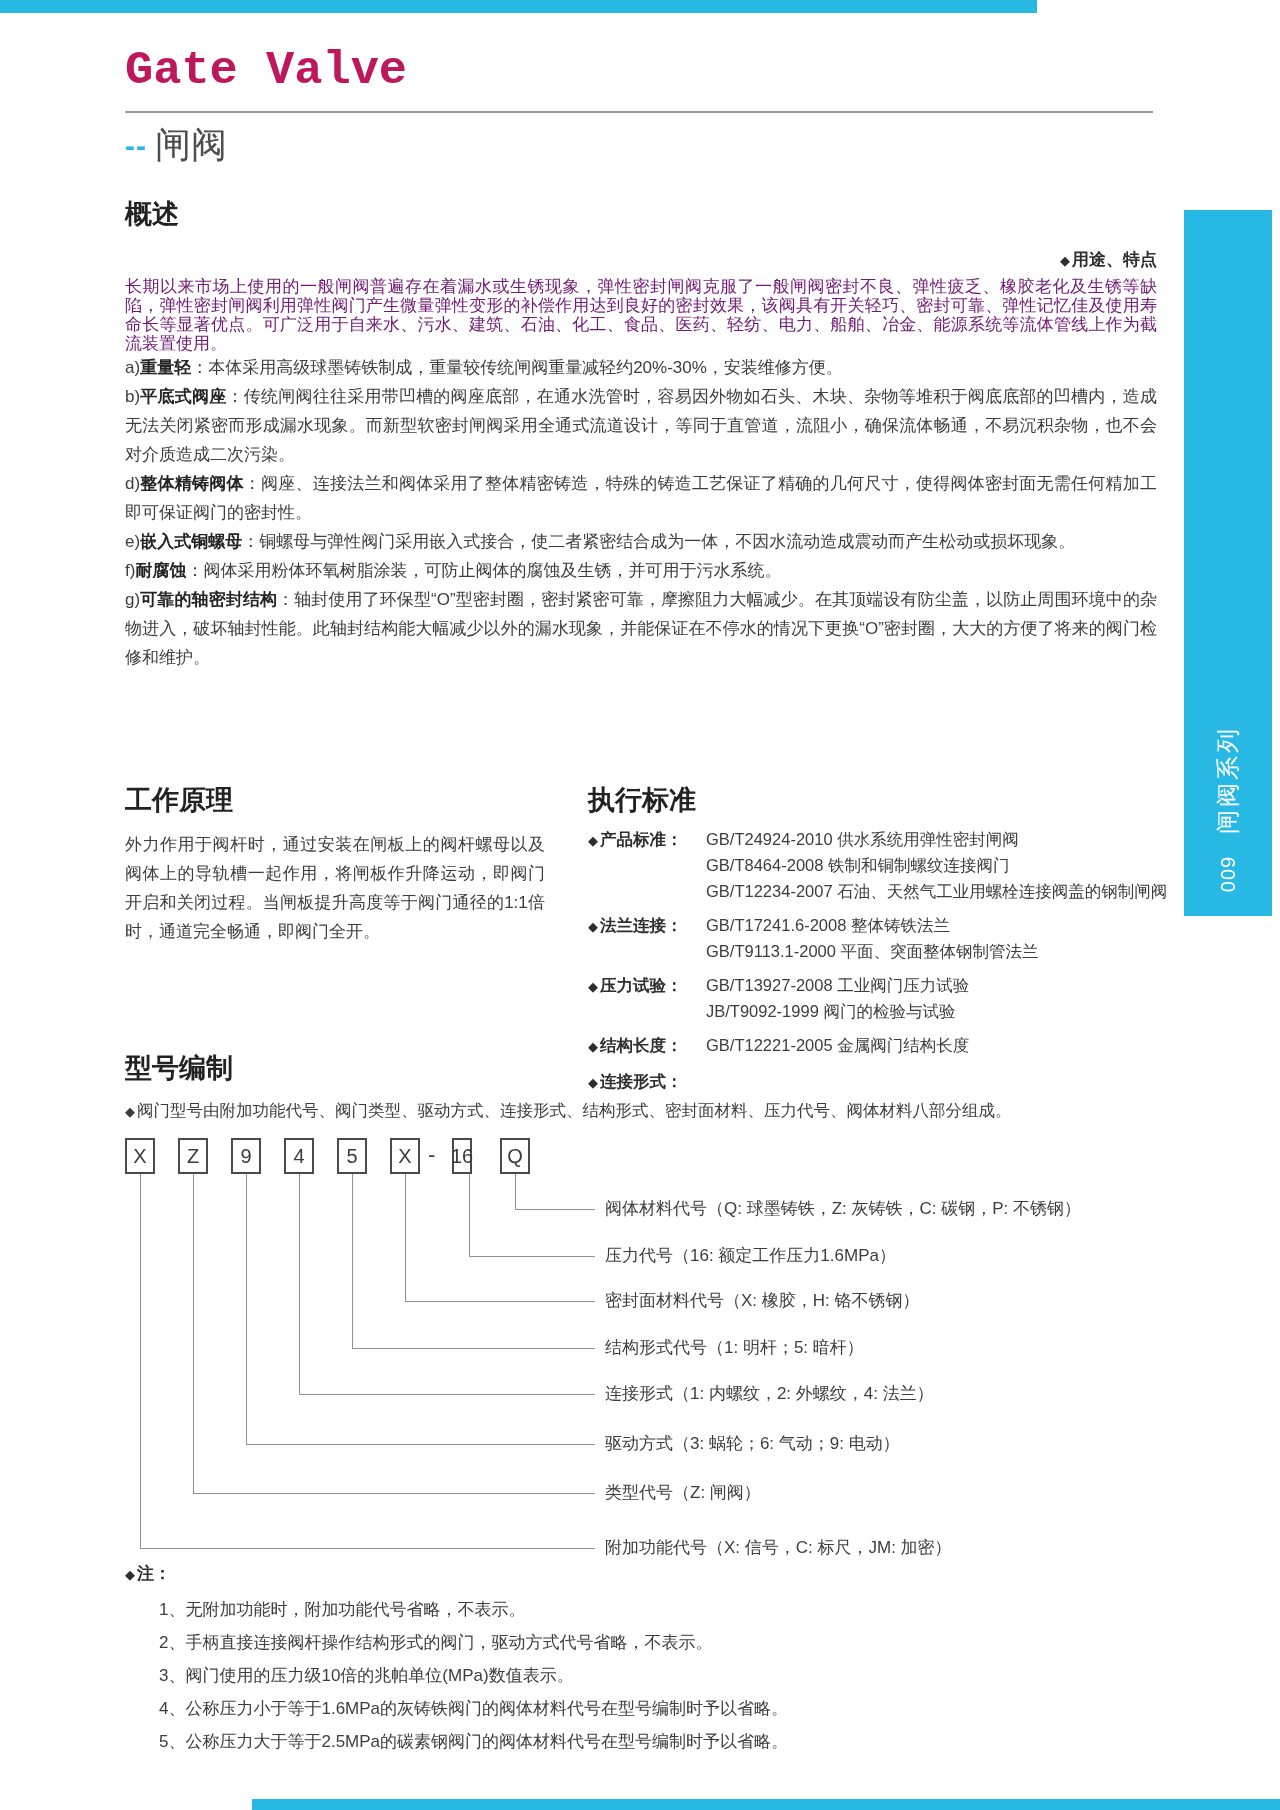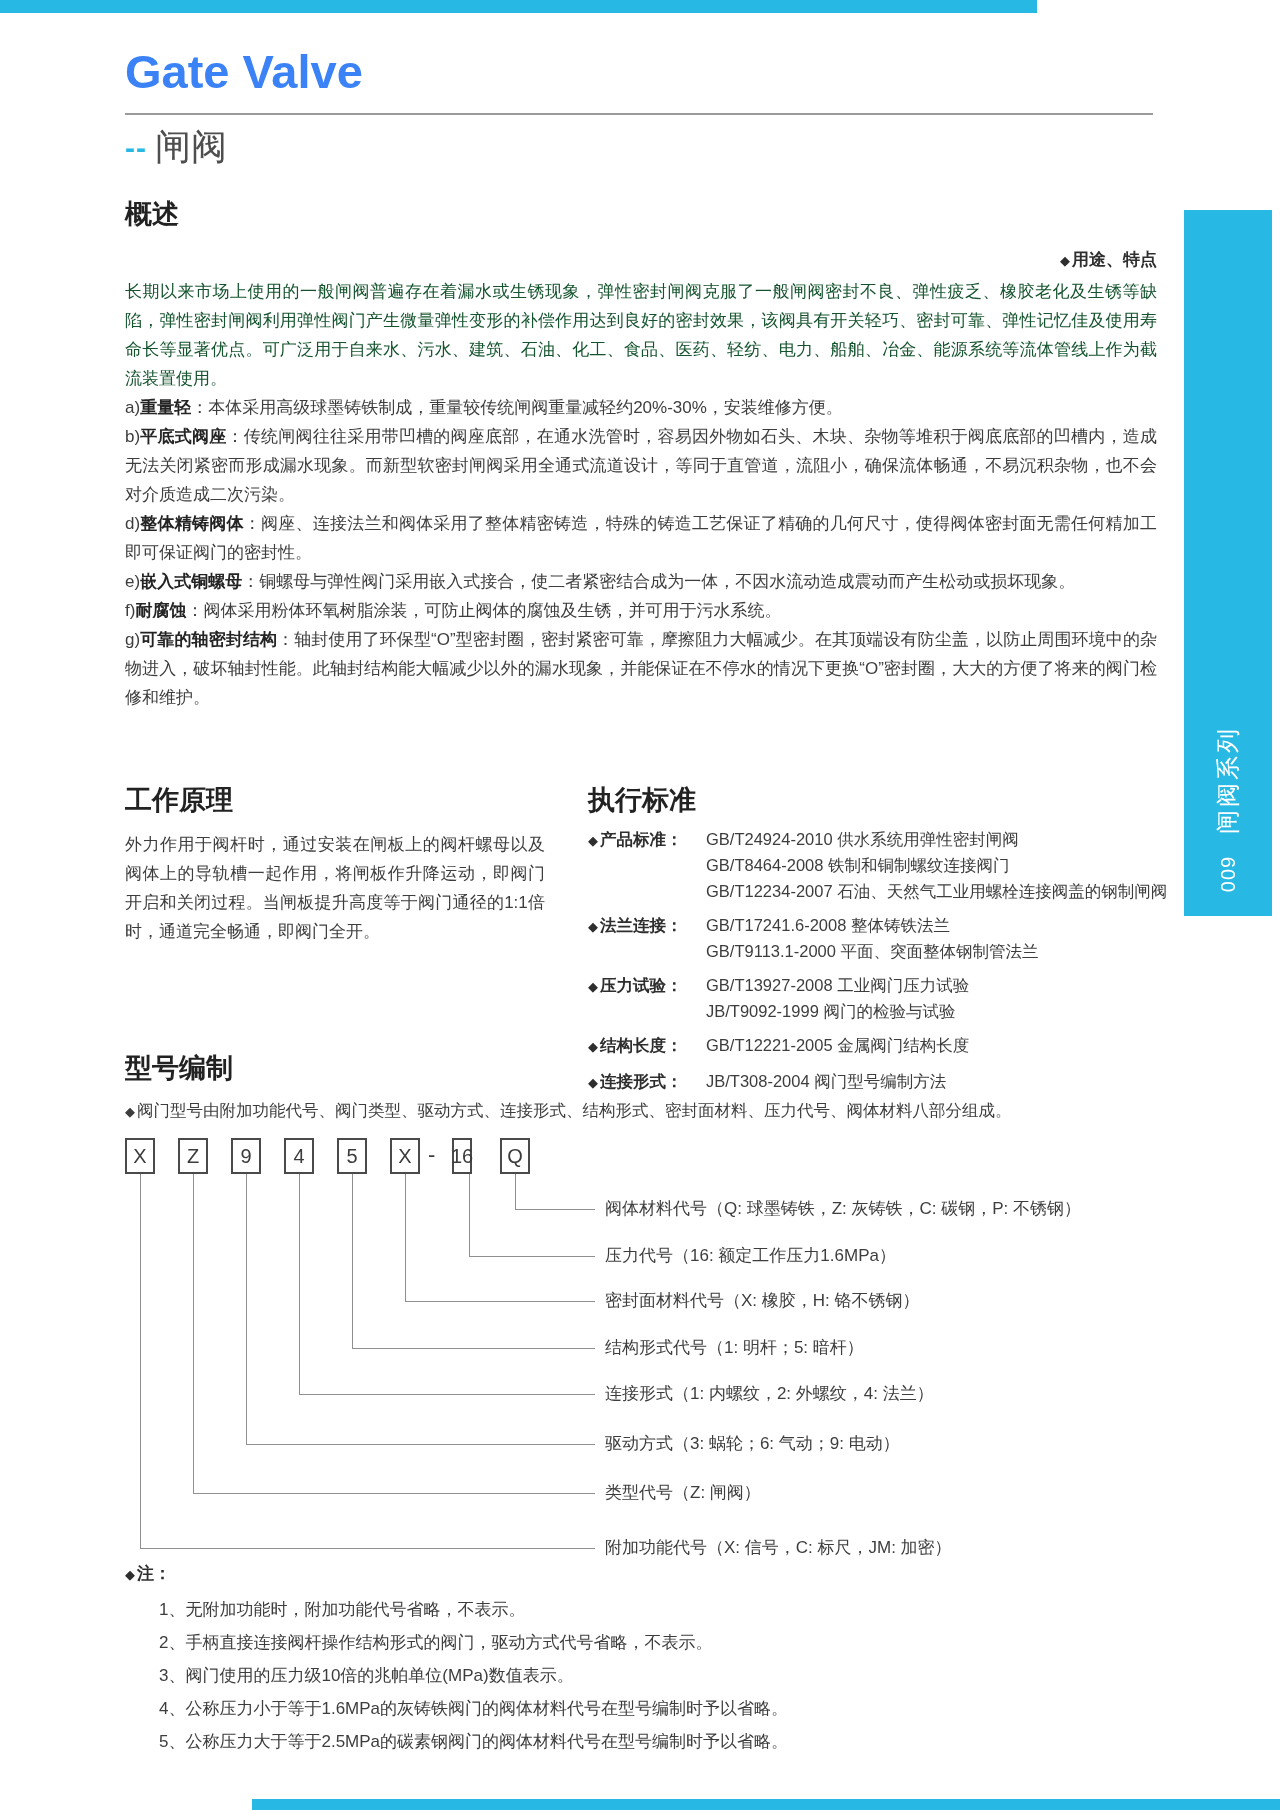--- a/index.html
+++ b/index.html
@@ -6,31 +6,31 @@
   body { background:#e8e8e8; font-family:"Liberation Sans","DejaVu Sans",sans-serif; }
   .page {
     position:relative; width:1280px; height:1810px; margin:0 auto;
     background:#ffffff; overflow:hidden; color:#3c3c3c;
   }
   .topbar { position:absolute; left:0; top:0; width:1037px; height:13px; background:#27b9e4; }
   .bottombar { position:absolute; left:252px; bottom:0; width:1028px; height:11px; background:#27b9e4; }
 
   
   .hdr { position:absolute; left:125px; top:44px; width:1030px; }
-  .hdr h1 { font-size:47px; font-weight:700; color:#3b82f6; letter-spacing:0px; }
+  .hdr h1 { font-size:47px; font-weight:700; color:#be185d; letter-spacing:0px;font-family:Liberation Mono, monospace; }
   .hdr .rule { margin-top:14px; height:2px; background:#9a9a9a; width:1028px; }
   .hdr .sub { margin-top:8px; font-size:36px; color:#4e4e4e; display:flex; align-items:center; }
   .hdr .dash { color:#27b9e4; font-weight:700; font-size:30px; margin-right:8px; letter-spacing:1px; }
 
   
   .sec-h { font-size:27px; font-weight:700; color:#222; }
   .overview { position:absolute; left:125px; top:196px; width:1032px; }
   .bullet-line { margin-top:16px; font-size:17px; font-weight:700; color:#2e2e2e;text-align:right; }
   .bullet { font-size:13px; margin-right:2px; }
-  .overview p.intro { margin-top:6px; font-size:17px; line-height:29px; color:#14532d; text-align:justify; }
+  .overview p.intro { margin-top:6px; font-size:17px; line-height:19px; color:#701a75; text-align:justify; }
   .feat { font-size:17px; line-height:29px; color:#3d3d3d; text-align:justify; }
   .feat b { color:#242424; }
 
   
   .principle { position:absolute; left:125px; top:782px; width:420px; }
   .principle p { margin-top:12px; font-size:17px; line-height:29px; color:#3d3d3d; text-align:justify; }
   .standards { position:absolute; left:588px; top:782px; width:580px; }
   .standards .grp { display:flex; margin-top:8px; font-size:16.5px; line-height:26px; }
   .standards .grp:first-of-type { margin-top:12px; }
   .standards .lbl { width:118px; font-weight:700; color:#2e2e2e; flex:none; }
@@ -122,23 +122,20 @@
       </div>
     </div>
     <div class="grp">
       <div class="lbl"><span class="bullet">◆</span><span>结构长度：</span></div>
       <div class="lns">
         <div>GB/T12221-2005 金属阀门结构长度</div>
       </div>
     </div>
     <div class="grp">
       <div class="lbl"><span class="bullet">◆</span><span>连接形式：</span></div>
-      <div class="lns">
-        <div>JB/T308-2004 阀门型号编制方法</div>
-      </div>
     </div>
   </section>
 
   <section class="model">
     <div class="sec-h">型号编制</div>
     <div class="intro"><span class="bullet">◆</span><span>阀门型号由附加功能代号、阀门类型、驱动方式、连接形式、结构形式、密封面材料、压力代号、阀体材料八部分组成。</span></div>
 
     <div class="diagram">
 
       <div class="dbox" style="left:0px">X</div>

